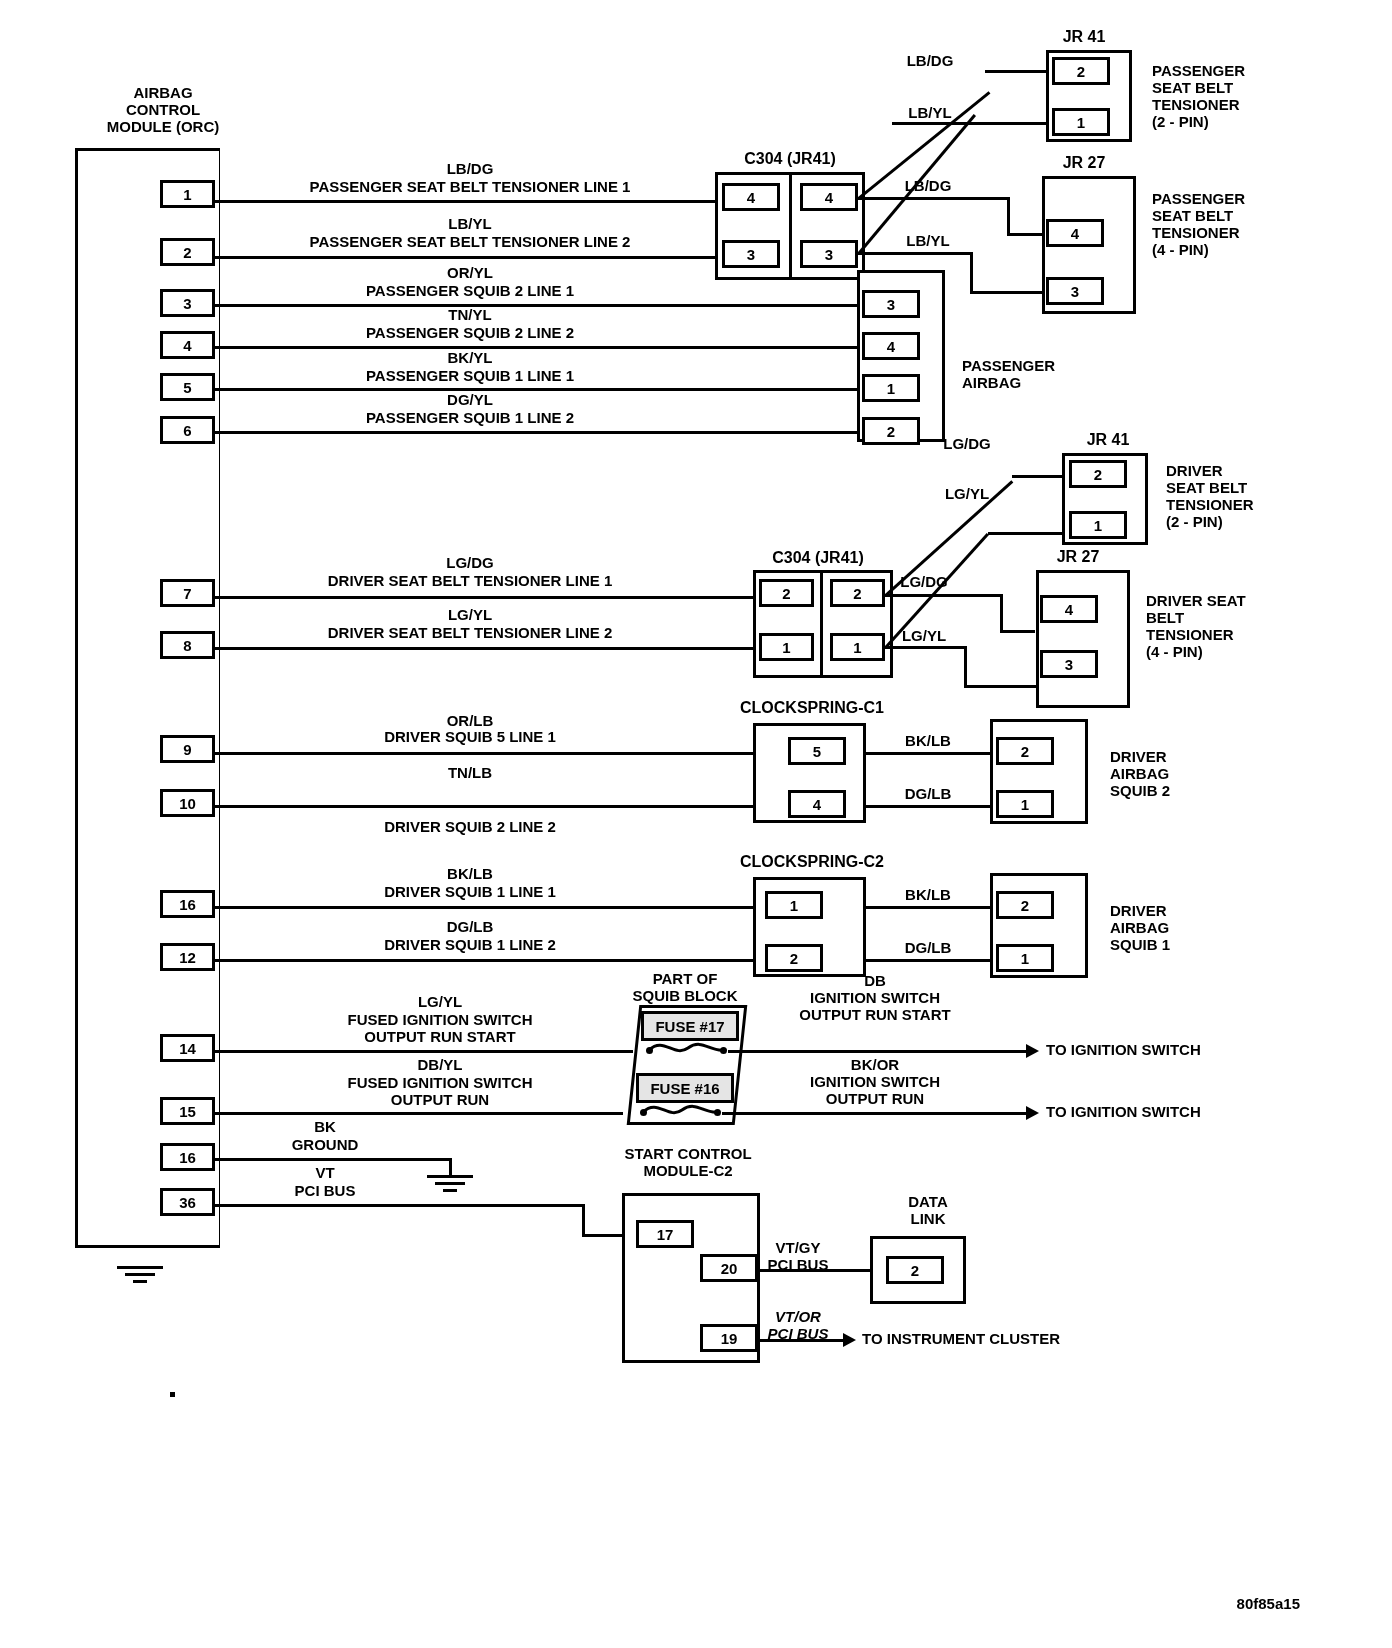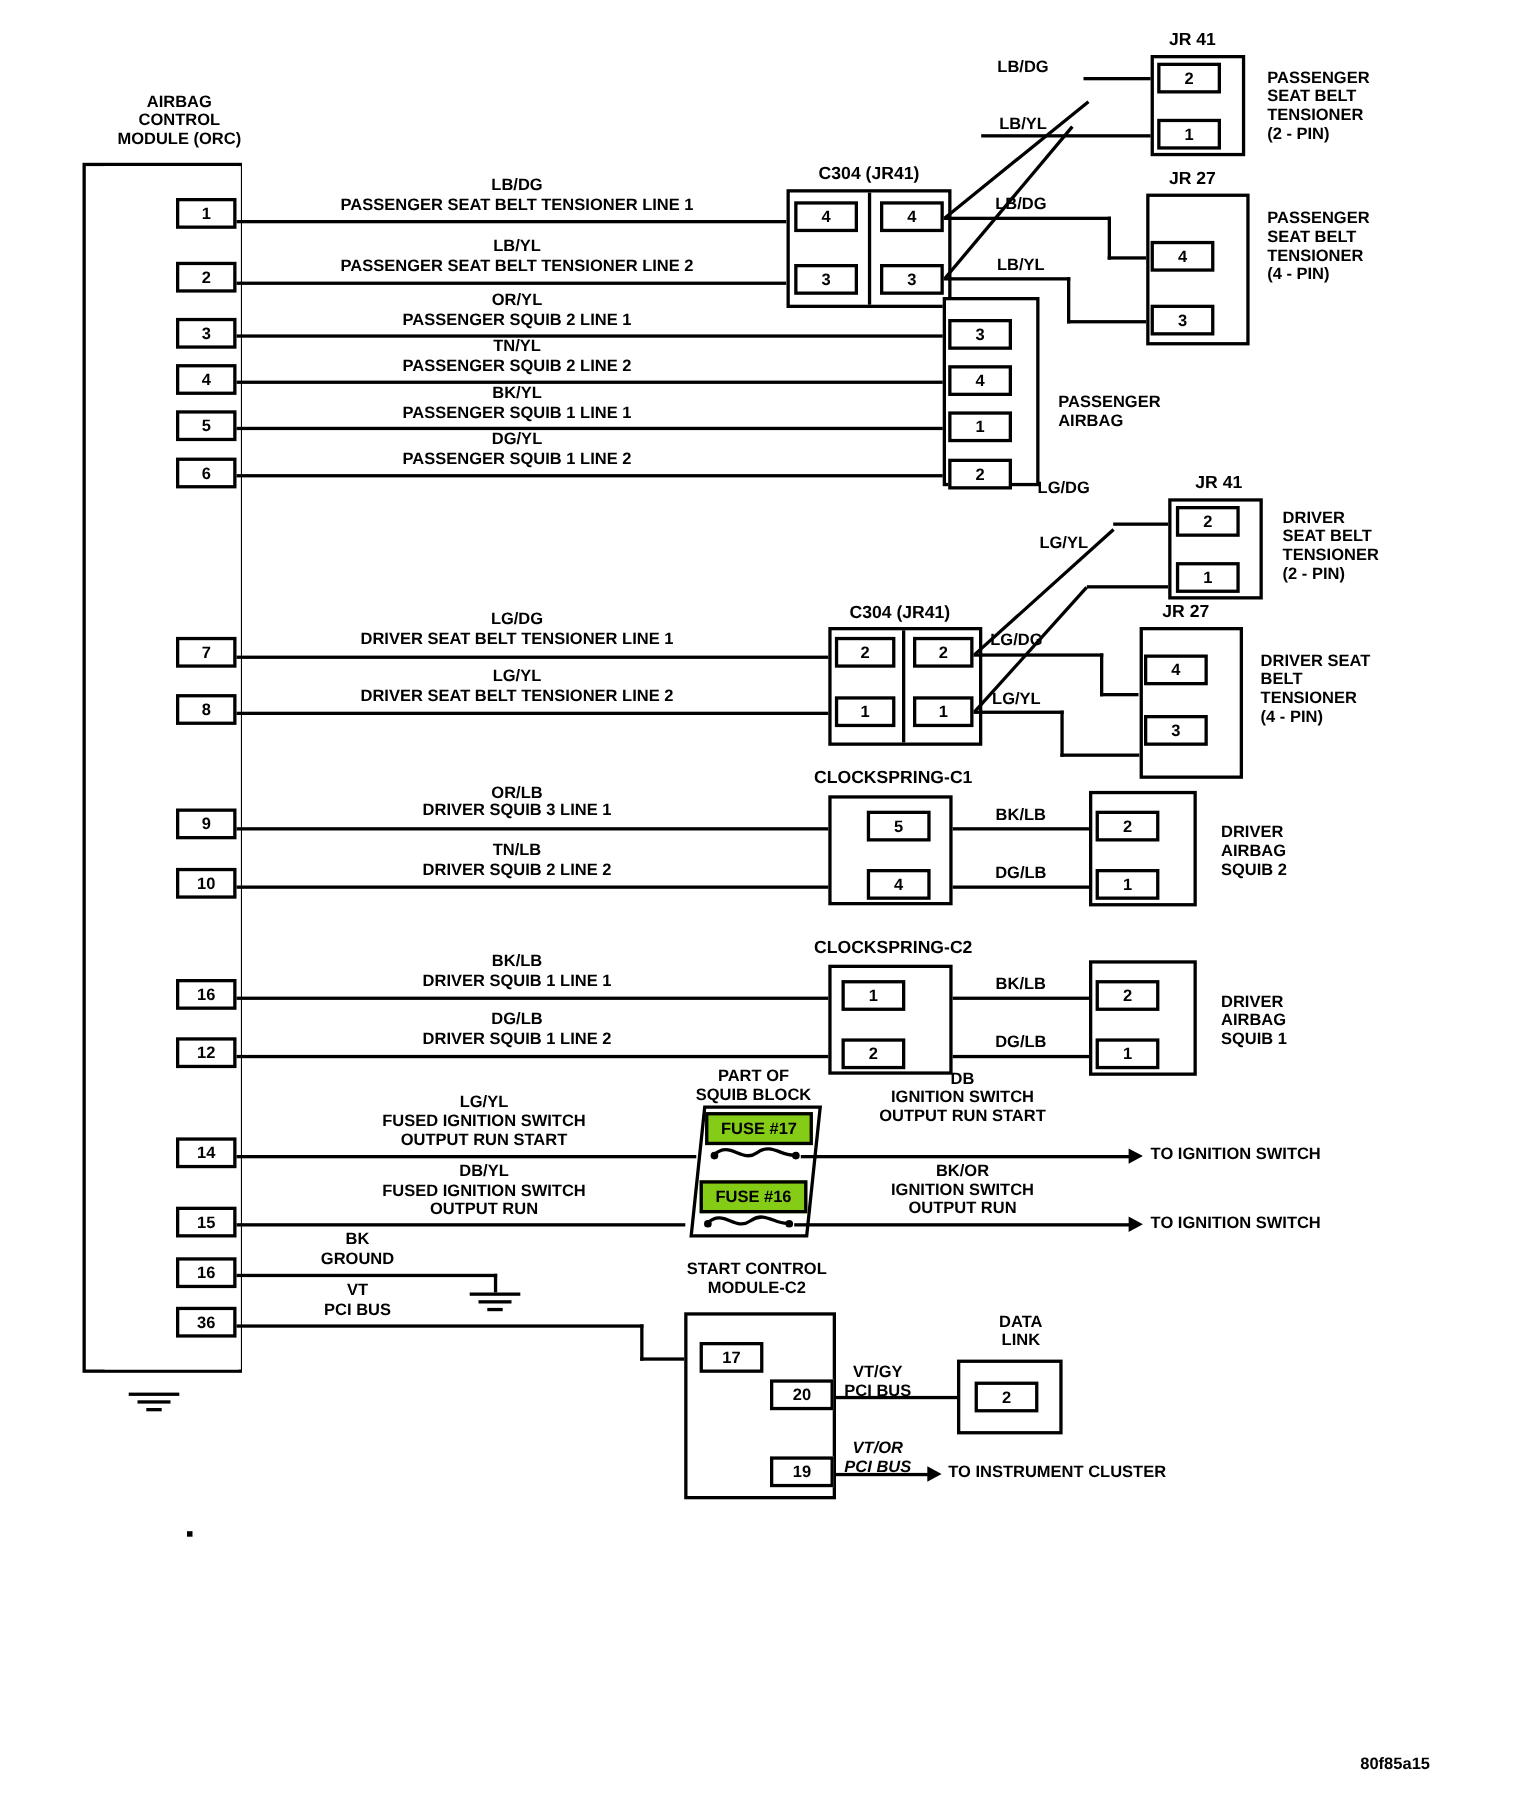--- a/index.html
+++ b/index.html
@@ -82,21 +82,21 @@
     position: absolute;
     border: 3px solid #000;
     box-sizing: border-box;
     background: #fff;
     transform: skewX(-6deg);
   }
   .fusebox {
     position: absolute;
     border: 3px solid #000;
     box-sizing: border-box;
-    background: #84cc16;
+    background: #e5e5e5;
     display: flex;
     align-items: center;
     justify-content: center;
     font-size: 15px;
     font-weight: bold;
   }
   .dot {
     position: absolute;
     width: 7px; height: 7px;
     background: #000;
@@ -163,24 +163,24 @@
   <div class="lbl c" style="left:470px; top:391px;">DG/YL</div>
   <div class="lbl c" style="left:470px; top:409px;">PASSENGER SQUIB 1 LINE 2</div>
 
   <div class="lbl c" style="left:470px; top:554px;">LG/DG</div>
   <div class="lbl c" style="left:470px; top:572px;">DRIVER SEAT BELT TENSIONER LINE 1</div>
 
   <div class="lbl c" style="left:470px; top:606px;">LG/YL</div>
   <div class="lbl c" style="left:470px; top:624px;">DRIVER SEAT BELT TENSIONER LINE 2</div>
 
   <div class="lbl c" style="left:470px; top:712px;">OR/LB</div>
-  <div class="lbl c" style="left:470px; top:728px;">DRIVER SQUIB 3 LINE 1</div>
+  <div class="lbl c" style="left:470px; top:728px;">DRIVER SQUIB 5 LINE 1</div>
 
   <div class="lbl c" style="left:470px; top:764px;">TN/LB</div>
-  <div class="lbl c" style="left:470px; top:782px;">DRIVER SQUIB 2 LINE 2</div>
+  <div class="lbl c" style="left:470px; top:818px;">DRIVER SQUIB 2 LINE 2</div>
 
   <div class="lbl c" style="left:470px; top:865px;">BK/LB</div>
   <div class="lbl c" style="left:470px; top:883px;">DRIVER SQUIB 1 LINE 1</div>
 
   <div class="lbl c" style="left:470px; top:918px;">DG/LB</div>
   <div class="lbl c" style="left:470px; top:936px;">DRIVER SQUIB 1 LINE 2</div>
 
   <div class="lbl c" style="left:440px; top:993px;">LG/YL</div>
   <div class="lbl c" style="left:440px; top:1011px;">FUSED IGNITION SWITCH
 OUTPUT RUN START</div>

